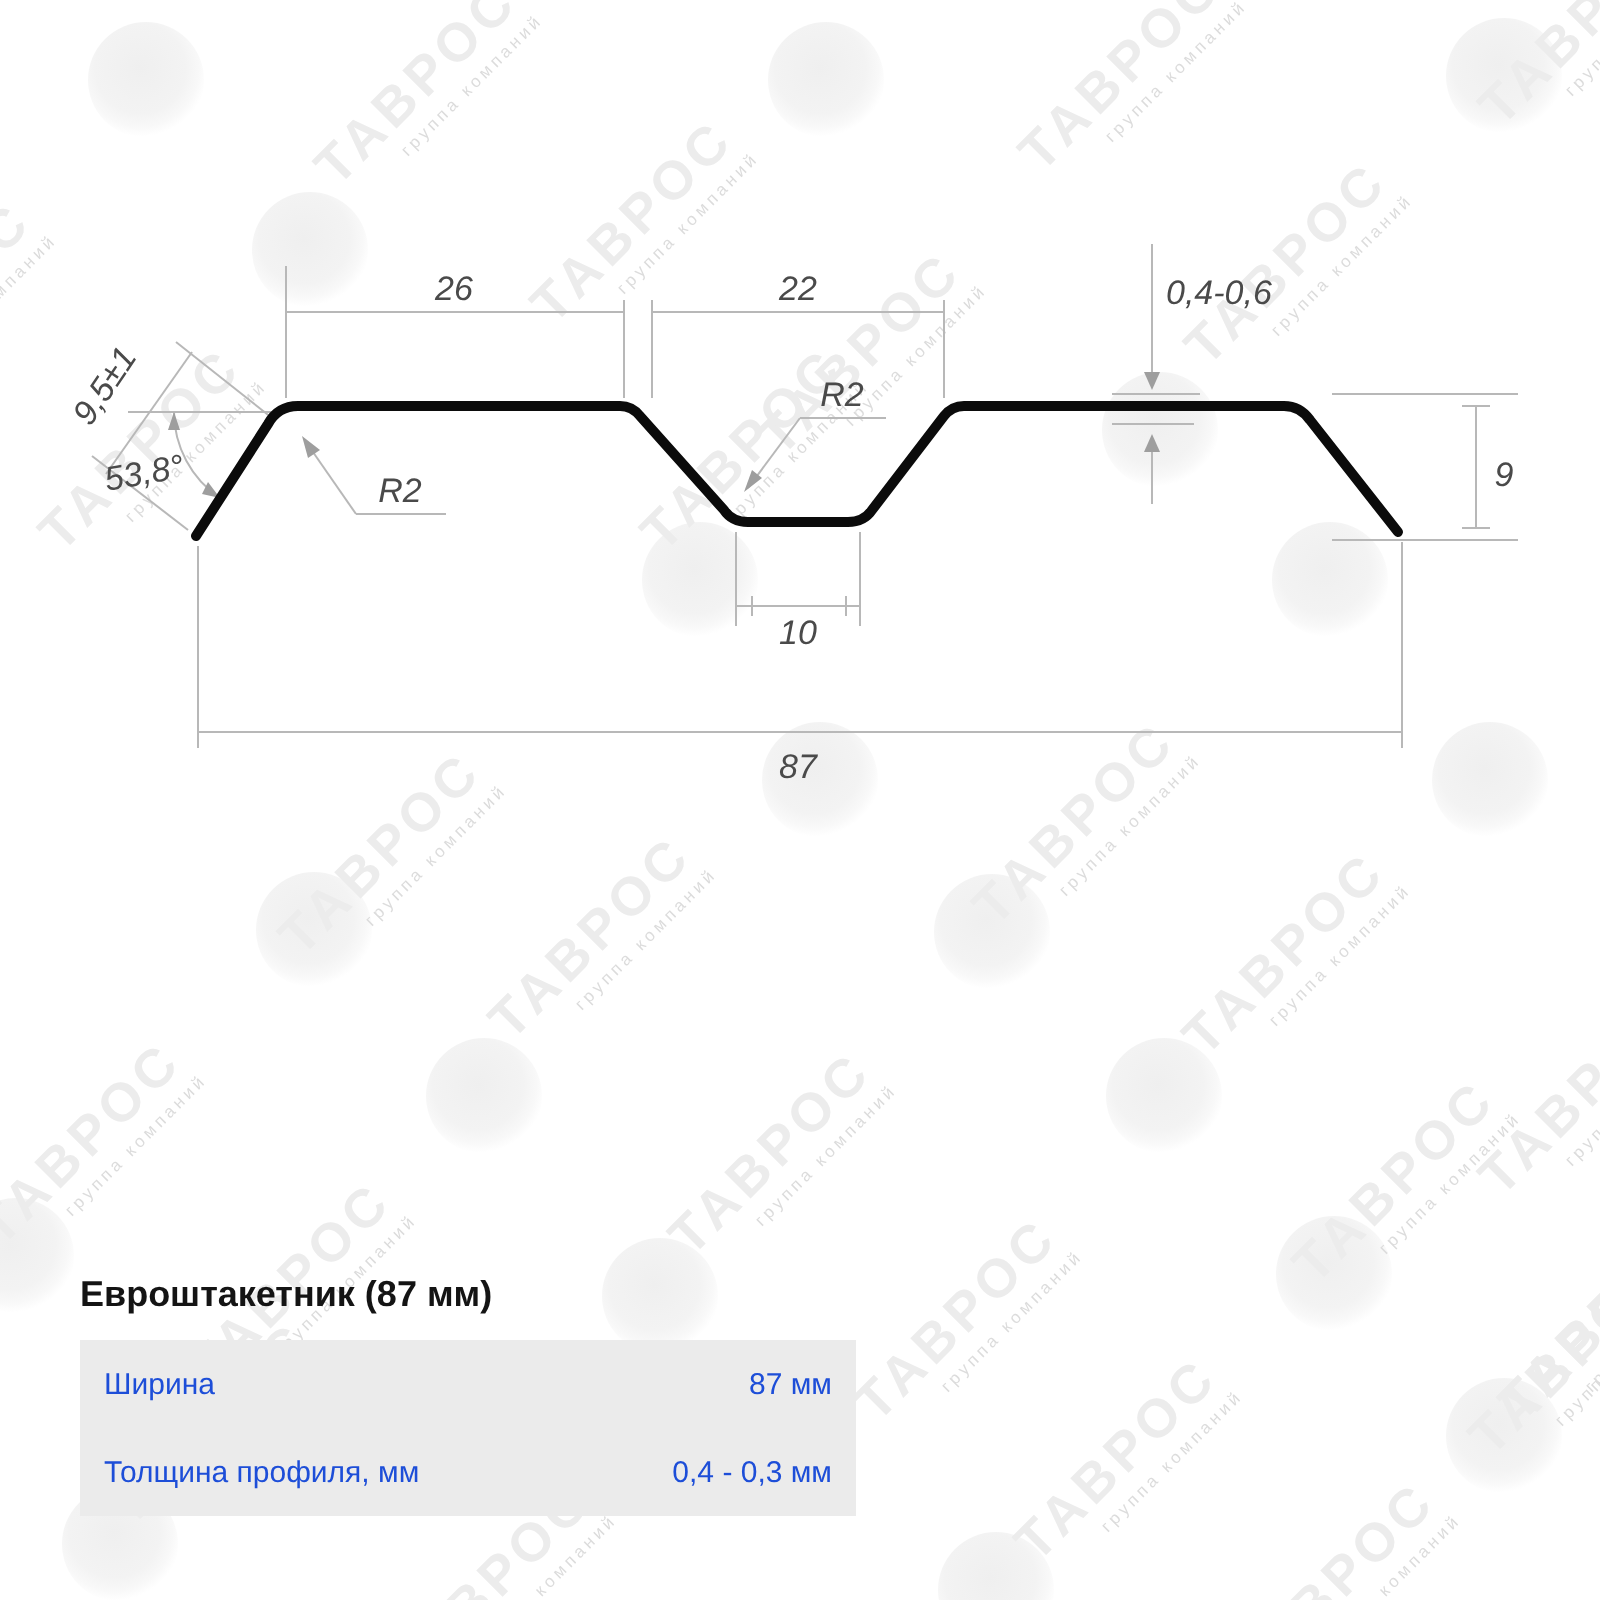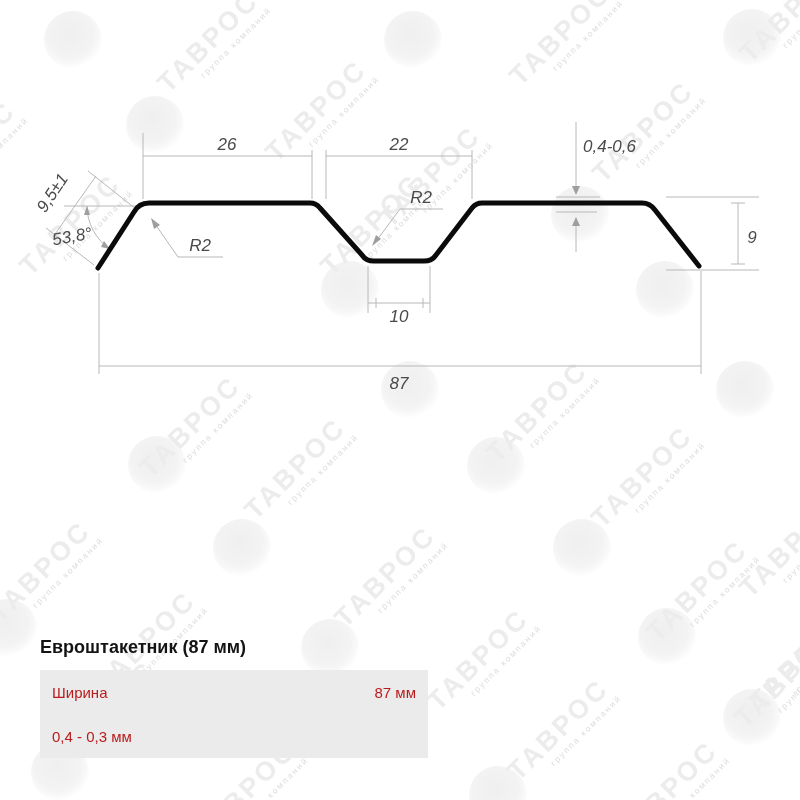--- a/index.html
+++ b/index.html
@@ -41,21 +41,21 @@
     stroke-linecap:round; stroke-linejoin:round; }
 
   
   .product { position:absolute; left:40px; top:637px; width:388px; z-index:2; }
   .product-title {
     font-size:18px; font-weight:700; color:#141414; margin:0 0 13px 0;
     line-height:20px;
   }
   .spec-row {
     display:flex; justify-content:space-between; align-items:center;
-    height:44px; padding:0 12px; font-size:15px; color:#b91c1c;
+    height:44px; padding:0 12px; font-size:15px; color:#1d4ed8;
   }
   .spec-row.alt { background:#ebebeb; }
   .spec-label { text-align:left; }
   .spec-value { text-align:center; }
 </style>
 </head>
 <body>
 
 <div id="watermark-layer">
     <div class="wm-circle" style="left: 73px; top: 40px;"></div>
@@ -265,16 +265,17 @@
 </svg>
 
 <div class="product">
   <div class="product-title">Евроштакетник (87 мм)</div>
   <div class="spec-table">
     <div class="spec-row alt">
       <span class="spec-label">Ширина</span>
       <span class="spec-value">87 мм</span>
     </div>
     <div class="spec-row alt">
+      <span class="spec-label">Толщина профиля, мм</span>
       <span class="spec-value">0,4 - 0,3 мм</span>
     </div>
   </div>
 </div>
 
 </body></html>

